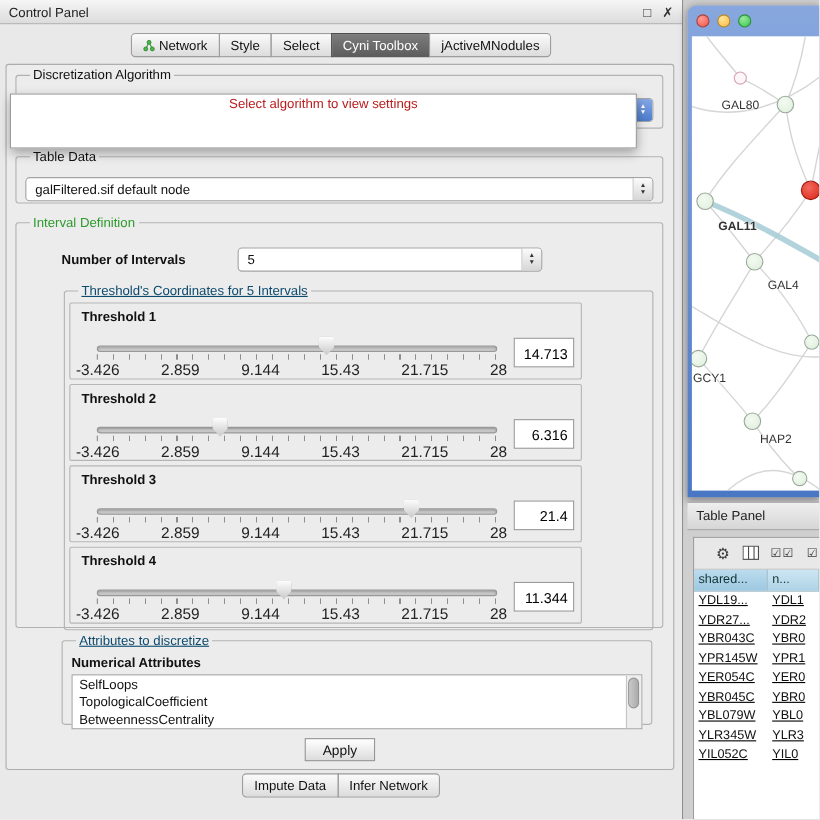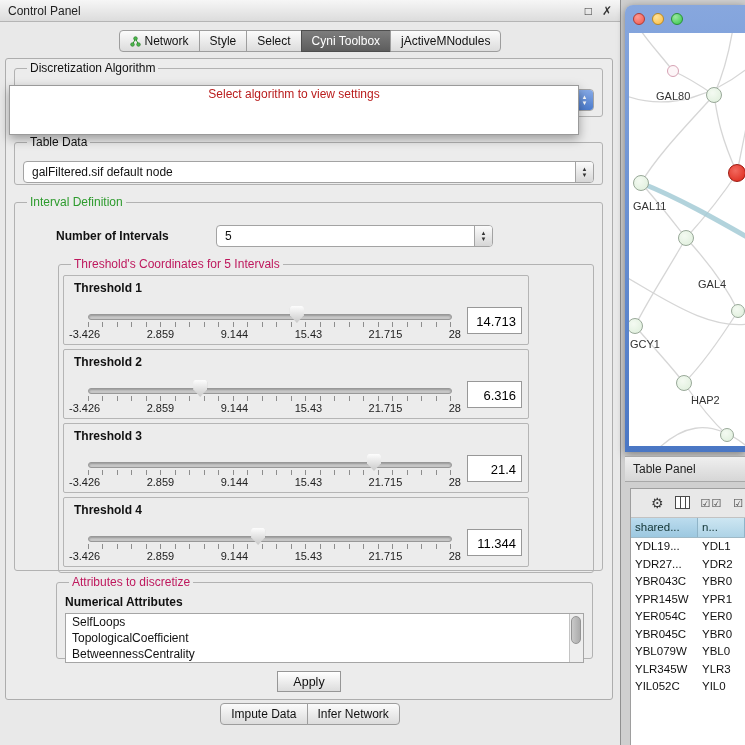--- a/index.html
+++ b/index.html
@@ -16,42 +16,42 @@
   .tab{display:flex;align-items:center;gap:4px;padding:3px 10px;font-size:12px;background:linear-gradient(#fbfbfb,#dcdcdc);border:1px solid #9d9d9d;margin-left:-1px;color:#111;white-space:nowrap;}
   .tab:first-child{border-radius:4px 0 0 4px;margin-left:0;}
   .tab:last-child{border-radius:0 4px 4px 0;}
   .tab.active{background:linear-gradient(#7d7d7d,#5d5d5d);color:#fff;border-color:#4e4e4e;}
   .tab-icon{display:inline-flex;}
 
   .content-panel{position:absolute;left:5px;top:58px;width:608px;height:642px;background:#ececec;border:1px solid #adadad;border-radius:3px;box-sizing:border-box;}
   fieldset{position:absolute;border:1px solid #b2b2b2;border-radius:3px;margin:0;padding:0;box-sizing:border-box;}
   legend{font-size:12px;margin-left:12px;padding:0 3px;color:#111;}
   legend.green{color:#2d9b2d;}
-  legend.blue{color:#be185d;}
+  legend.blue{color:#0c4a6e;text-decoration:underline;}
 
   .combo{position:relative;background:#fff;border:1px solid #a3a3a3;border-radius:4px;height:22px;display:flex;align-items:center;font-size:12px;padding-left:8px;box-sizing:border-box;color:#111;}
   .combo .stepper{position:absolute;right:0;top:0;bottom:0;width:17px;border-left:1px solid #a3a3a3;background:linear-gradient(#fbfbfb,#d6d6d6);border-radius:0 3px 3px 0;display:flex;flex-direction:column;align-items:center;justify-content:center;font-size:6px;line-height:6px;color:#333;}
   .combo .stepper.blue{background:linear-gradient(#85a9e6,#4c7ccd);color:#fff;border-left-color:#3f6bb4;}
 
   
   .dropdown-overlay{position:absolute;left:3px;top:26px;width:570px;height:50px;background:#fff;border:1px solid #9a9a9a;box-shadow:0 4px 10px rgba(0,0,0,.35);z-index:20;box-sizing:border-box;}
   .dropdown-overlay .hint{height:16px;line-height:16px;text-align:center;color:#b91c1c;font-size:12px;}
   .dropdown-overlay .option{height:15px;line-height:15px;padding-left:4px;font-size:12.5px;color:#000;}
   .dropdown-overlay .option.bold{font-weight:bold;}
 
   
   .num-row-label{position:absolute;left:41px;top:20px;font-size:12px;font-weight:bold;color:#111;}
   .num-combo{position:absolute;left:201px;top:16px;width:277px;}
 
   .threshold-panel{position:relative;width:466px;height:70px;margin:4px 0 0 4px;border:1px solid #b5b5b5;border-radius:2px;background:#ececec;box-sizing:border-box;}
   .th-label{position:absolute;left:10px;top:5px;font-size:12px;font-weight:bold;color:#111;}
   .track{position:absolute;left:24px;top:38px;width:362px;height:4px;background:#c9c9c9;border:1px solid #989898;border-radius:3px;box-shadow:inset 0 1px 2px rgba(0,0,0,.25);}
   .thumb{position:absolute;top:30px;width:14px;height:17px;background:linear-gradient(#fdfdfd,#c9c9c9);clip-path:polygon(12% 0,88% 0,100% 12%,100% 55%,50% 100%,0 55%,0 12%);filter:drop-shadow(0 0 1px #777);}
   .ticks{position:absolute;left:24px;top:46px;width:363px;height:5px;background:repeating-linear-gradient(90deg,transparent 0 13.48px,#8d8d8d 13.48px 14.48px);border-left:1px solid #8d8d8d;}
-  .tick-labels{position:absolute;left:5px;top:52px;width:392px;display:flex;justify-content:space-between;font-size:11px;color:#222;}
+  .tick-labels{position:absolute;left:5px;top:52px;width:392px;display:flex;justify-content:space-between;font-size:14px;color:#222;}
   .value-box{position:absolute;right:6px;top:31px;width:55px;height:27px;background:#fff;border:1px solid #989898;font-size:13px;line-height:27px;text-align:right;padding-right:5px;box-sizing:border-box;color:#000;}
 
   
   .attrs-subtitle{position:absolute;left:8px;top:6px;font-size:12px;font-weight:bold;color:#111;}
   .listbox{position:absolute;left:8px;right:8px;top:24px;height:50px;background:#fff;border:1px solid #a5a5a5;overflow:hidden;box-sizing:border-box;}
   .list-item{font-size:12px;line-height:16px;padding-left:6px;color:#111;white-space:nowrap;}
   .v-scrollbar{position:absolute;right:0;top:0;bottom:0;width:13px;background:#eeeeee;border-left:1px solid #c4c4c4;}
   .v-scrollbar .sb-thumb{position:absolute;left:1px;top:2px;width:10px;height:28px;background:linear-gradient(90deg,#c9c9c9,#ababab);border:1px solid #949494;border-radius:6px;box-sizing:border-box;}
 
   .apply-row{position:absolute;left:0;top:612px;width:100%;display:flex;justify-content:center;}
@@ -77,21 +77,21 @@
 
   .table-window{position:absolute;left:630px;top:488px;width:115px;height:257px;background:#e8e8e8;border:1px solid #9e9e9e;border-right:none;box-sizing:border-box;}
   .table-toolbar{height:28px;display:flex;align-items:center;gap:11px;padding-left:20px;border-bottom:1px solid #c2c2c2;}
   .tb-icon{font-size:14px;color:#3a3a3a;line-height:14px;}
   .tb-icon.small{font-size:11px;letter-spacing:1px;}
   .table-header{display:flex;height:19px;border-bottom:1px solid #9fb9c6;}
   .th-cell{box-sizing:border-box;font-size:11.5px;line-height:19px;padding-left:4px;color:#133;background:linear-gradient(#cde6f2,#aed3e6);border-right:1px solid #8fb4c8;overflow:hidden;white-space:nowrap;}
   .th-cell.c1{width:67px;background:linear-gradient(#bcdcee,#9cc8e0);}
   .th-cell.c2{flex:1;}
   .table-body{background:#fff;height:calc(100% - 48px);overflow:hidden;}
-  .t-row{display:flex;height:17.5px;}
+  .t-row{display:flex;height:17.5px;text-decoration:underline;}
   .t-cell{box-sizing:border-box;font-size:11.5px;line-height:17.5px;padding-left:4px;color:#111;overflow:hidden;white-space:nowrap;}
   .t-cell.c1{width:67px;}
   .t-cell.c2{flex:1;}
 </style>
 </head>
 <body>
 
 <div class="screen">
 
   <section class="control-panel">
@@ -296,22 +296,22 @@
           <div class="node pink" style="left: 38px; top: 32px; width: 12px; height: 12px;"></div>
           <div class="node normal" style="left: 77px; top: 54px; width: 16px; height: 16px;"></div>
           <div class="node red" style="left: 99px; top: 131px; width: 18px; height: 18px;"></div>
           <div class="node normal" style="left: 4px; top: 142px; width: 16px; height: 16px;"></div>
           <div class="node normal" style="left: 49px; top: 197px; width: 16px; height: 16px;"></div>
           <div class="node normal" style="left: -2px; top: 285px; width: 16px; height: 16px;"></div>
           <div class="node normal" style="left: 47px; top: 342px; width: 16px; height: 16px;"></div>
           <div class="node normal" style="left: 102px; top: 271px; width: 14px; height: 14px;"></div>
           <div class="node normal" style="left: 91px; top: 395px; width: 14px; height: 14px;"></div>
           <div class="node-label" style="left: 27px; top: 57px;">GAL80</div>
-          <div class="node-label" style="left: 4px; top: 167px;">GAL11</div>
-          <div class="node-label" style="left: 69px; top: 221px; margin-top: 24px;">GAL4</div>
+          <div class="node-label" style="left: 24px; top: 167px; font-weight: bold;">GAL11</div>
+          <div class="node-label" style="left: 69px; top: 221px;">GAL4</div>
           <div class="node-label" style="left: 1px; top: 305px;">GCY1</div>
           <div class="node-label" style="left: 62px; top: 361px;">HAP2</div>
         </div>
     </div>
   </section>
 
   <div class="table-panel-bar">
     <span>Table Panel</span>
   </div>
 

